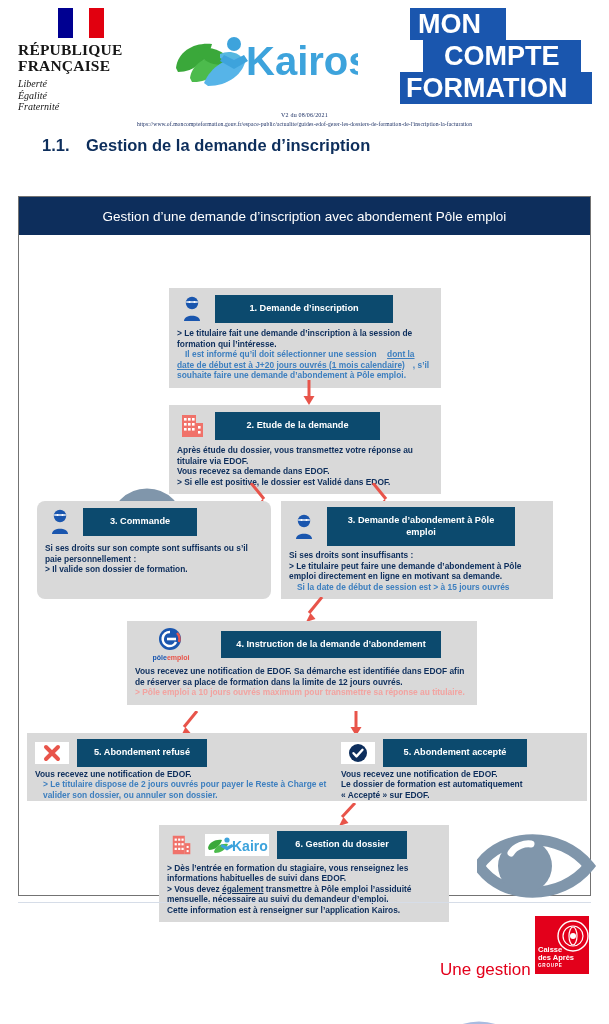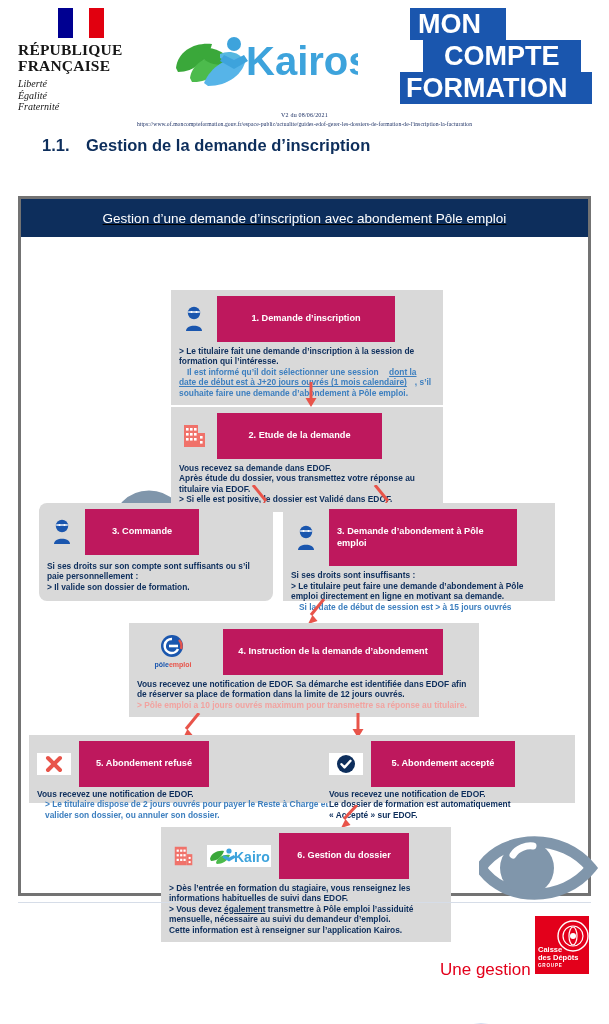--- a/index.html
+++ b/index.html
@@ -29,36 +29,36 @@
   .version{position:absolute;left:0;right:0;top:112px;text-align:center;
     font-family:"Liberation Serif",serif;font-size:6px;color:#1b2f63;letter-spacing:.2px;}
   .urlline{position:absolute;left:0;right:0;top:121px;text-align:center;
     font-family:"Liberation Serif",serif;font-size:5.6px;color:#1b2f63;letter-spacing:.1px;white-space:nowrap;}
 
   .h2{position:absolute;left:42px;top:136px;font-size:16.5px;font-weight:bold;color:#0d2e5c;}
   .h2 .num{display:inline-block;width:44px;}
 
   
   .diagram{position:absolute;left:18px;top:196px;width:573px;height:700px;
-    border:3px solid #737373;background:#fff;box-sizing:border-box;text-decoration:underline;}
+    border:1px solid #737373;background:#fff;box-sizing:border-box;}
   .diagram-title{height:38px;background:#0d2e5c;color:#fff;display:flex;
     align-items:center;justify-content:center;font-size:13.5px;font-weight:500;}
   .canvas{position:relative;width:100%;height:661px;}
 
   
   .deco{position:absolute;}
   .mag{left:80px;top:249px;}
   .eye{left:458px;top:592px;}
   .bigcheck{left:404px;top:782px;}
 
   
   .step{position:absolute;background:#d9d9d9;box-sizing:border-box;padding:6px 8px 7px 8px;}
-  .badge{display:inline-flex;align-items:center;justify-content:center;
-    background:#be185d;color:#fff;font-size:9.2px;font-weight:bold;line-height:11.5px;
-    padding:17px 8px;min-height:19px;box-sizing:border-box;}
+  .badge{display:inline-flex;align-items:center;justify-content:center;text-align:center;
+    background:#0c4a6e;color:#fff;font-size:9.2px;font-weight:bold;line-height:11.5px;
+    padding:8px 8px;min-height:19px;box-sizing:border-box;}
   .steprow{display:flex;align-items:center;gap:8px;margin-bottom:4px;min-height:30px;}
   .stepicon{width:30px;display:flex;align-items:center;justify-content:center;flex:0 0 auto;}
   .body{font-size:8.4px;line-height:10.6px;color:#0d2e5c;font-weight:bold;}
   .body .blue{color:#3d7fbf;font-weight:bold;padding-left:8px;}
   .body .pink{color:#f2a3a0;font-weight:bold;}
   .body .u{text-decoration:underline;}
 
   
   .arrow{position:absolute;}
 
@@ -185,22 +185,22 @@
                   <rect x="9" y="15" width="2.6" height="2.6"></rect>
                   <rect x="13" y="15" width="2.6" height="2.6"></rect>
                 <rect x="19" y="13" width="2.6" height="2.6"></rect>
                   <rect x="19" y="18" width="2.6" height="2.6"></rect>
               </g>
             </svg>
           </span>
           <span class="badge" style="width:165px;">2. Etude de la demande</span>
         </div>
         <div class="body">
+          <div>Après étude du dossier, vous transmettez votre réponse au titulaire via EDOF.</div>
           <div>Vous recevez sa demande dans EDOF.</div>
-          <div>Après étude du dossier, vous transmettez votre réponse au titulaire via EDOF.</div>
           <div>&gt; Si elle est positive, le dossier est Validé dans EDOF.</div>
         </div>
       </div>
 
       <svg class="arrow" style="left:228px;top:248px;" width="24" height="26" viewBox="0 0 24 26">
         <line x1="4" y1="0" x2="17" y2="16" stroke="#e8544a" stroke-width="3"></line>
         <path d="M20 25 l-9.5 -3 l5 -6 z" fill="#e8544a"></path>
       </svg>
       <svg class="arrow" style="left:350px;top:248px;" width="24" height="26" viewBox="0 0 24 26">
         <line x1="4" y1="0" x2="17" y2="16" stroke="#e8544a" stroke-width="3"></line>
@@ -289,21 +289,21 @@
             </svg>
           </span>
           <span class="badge" style="width:130px;">5. Abondement refusé</span>
         </div>
         <div class="body">
           <div>Vous recevez une notification de EDOF.</div>
           <div class="blue">&gt; Le titulaire dispose de 2 jours ouvrés pour payer le Reste à Charge et valider son dossier, ou annuler son dossier.</div>
         </div>
       </div>
 
-      <div class="step" style="left:300px;top:498px;width:254px;height:68px;">
+      <div class="step" style="left:314px;top:498px;width:254px;height:68px;">
         <div class="steprow" style="min-height:22px;margin-bottom:2px;">
           <span class="stepicon" style="background:#fff;width:34px;height:22px;">
             <svg width="20" height="20" viewBox="0 0 20 20">
               <circle cx="10" cy="10" r="9" fill="#0d2e5c"></circle>
               <path d="M5.5 10.2 l3 3.2 l6 -6.6" fill="none" stroke="#fff" stroke-width="2.4" stroke-linecap="round" stroke-linejoin="round"></path>
             </svg>
           </span>
           <span class="badge" style="width:144px;">5. Abondement accepté</span>
         </div>
         <div class="body">
@@ -367,19 +367,19 @@
   <div class="cdc">
     <div class="cdc-inner">
       <svg width="58" height="58" viewBox="0 0 58 58" style="position:absolute;left:0;top:0;">
         <circle cx="38" cy="20" r="15" fill="none" stroke="#ffffff" stroke-width="1.4"></circle>
         <circle cx="38" cy="20" r="10" fill="none" stroke="#ffffff" stroke-width="1.2"></circle>
         <ellipse cx="38" cy="20" rx="4" ry="9" fill="none" stroke="#ffffff" stroke-width="1.2"></ellipse>
         <circle cx="38" cy="20" r="3" fill="#ffffff"></circle>
       </svg>
       <div class="cdc-txt">
         <div>Caisse</div>
-        <div>des Dépôts</div>
+        <div>des Après</div>
         <div class="cdc-grp">GROUPE</div>
       </div>
     </div>
   </div>
 
 </div>
 
 </body></html>

